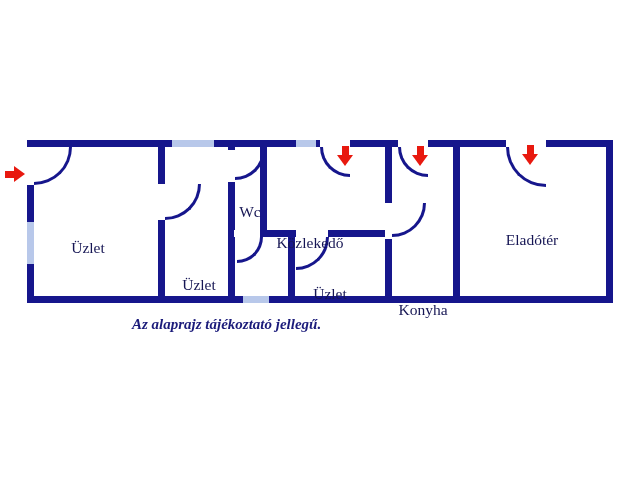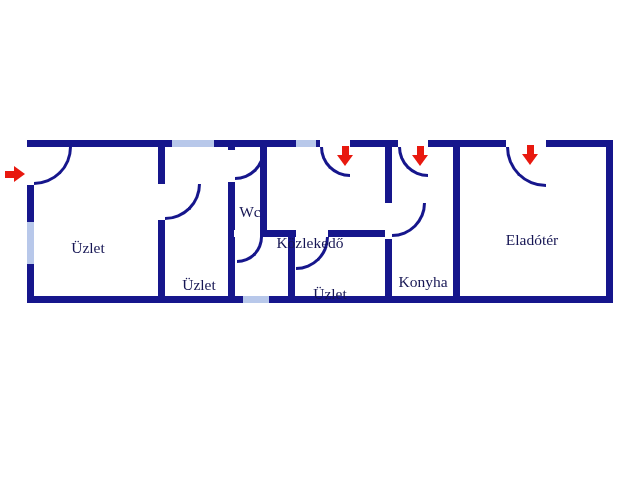--- a/index.html
+++ b/index.html
@@ -87,17 +87,18 @@
   <div class="arrow arrow-down" style="left:522px;top:145px">
     <div class="shaft"></div>
     <div class="head"></div>
   </div>
 
   <div class="room-label" style="left:88px;top:212px">Üzlet</div>
   <div class="room-label" style="left:199px;top:249px">Üzlet</div>
   <div class="room-label" style="left:250px;top:176px">Wc</div>
   <div class="room-label" style="left:310px;top:207px">Közlekedő</div>
   <div class="room-label" style="left:330px;top:258px">Üzlet</div>
-  <div class="room-label" style="left:423px;top:246px">Konyha</div>
+  <div class="room-label" style="left:423px;top:274px">Konyha</div>
   <div class="room-label" style="left:532px;top:204px">Eladótér</div>
 
+  <div class="disclaimer" style="left:132px;top:316px">Az alaprajz tájékoztató jellegű.</div>
 
 </div>
 
 </body></html>

